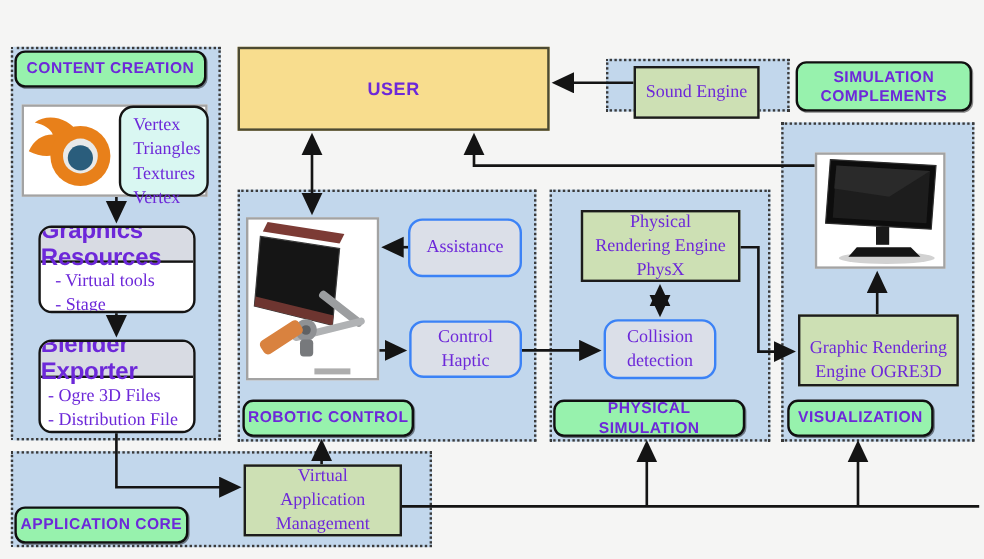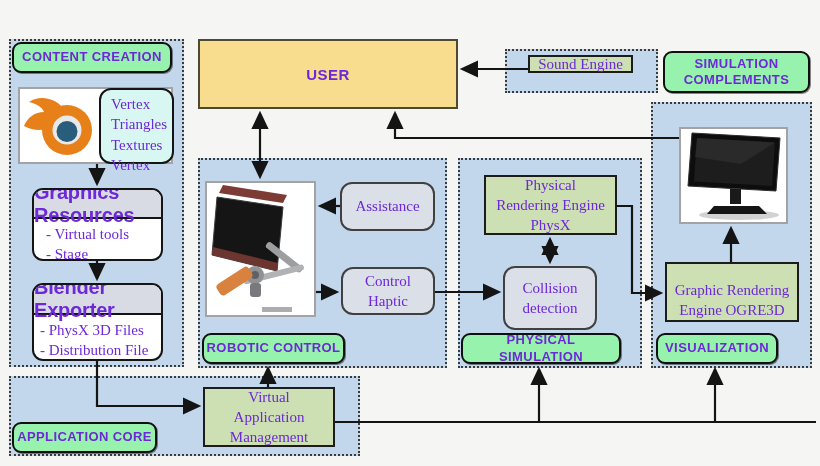--- a/index.html
+++ b/index.html
@@ -8,21 +8,21 @@
   .abs{position:absolute;box-sizing:border-box;}
   
   .region{background:#c2d7ec;border:2px dotted #3a3a3a;}
   
   .glabel{background:#97f2ad;border:2px solid #101010;border-radius:9px;
           display:flex;align-items:center;justify-content:center;text-align:center;
           font-weight:bold;font-size:13px;letter-spacing:.4px;line-height:1.25;
           box-shadow:1px 1px 0 rgba(0,0,0,.45);}
   
   .serif{font-family:"Liberation Serif",serif;font-size:15px;line-height:1.35;}
-  .graybox{background:#dbdfe8;border:2px solid #404040;border-radius:12px;
+  .graybox{background:#dbdfe8;border:2px solid #3b82f6;border-radius:12px;
            display:flex;align-items:center;justify-content:center;text-align:center;}
   .greenbox{background:#cde0b4;border:2px solid #1c1c1c;
             display:flex;align-items:center;justify-content:center;text-align:center;}
   .whitebox{background:#ffffff;border:2px solid #a3a3a3;}
   .userbox{background:#f8dd8e;border:2px solid #4c4a32;
            display:flex;align-items:center;justify-content:center;
            font-weight:bold;font-size:15px;letter-spacing:.5px;}
   .cyanbox{background:#d9f7f2;border:2px solid #141414;border-radius:12px;
            padding:4px 0 4px 10px;}
   .cyanbox span{display:block;}
@@ -88,21 +88,21 @@
       <span>VISUALIZATION</span>
     </div>
   <div class="abs glabel" style="left:12px;top:422px;width:145px;height:31px;">
       <span>APPLICATION CORE</span>
     </div>
 
   <div class="abs userbox" style="left:198px;top:39px;width:260px;height:70px;">
       <span>USER</span>
     </div>
 
-  <div class="abs greenbox serif" style="left:528px;top:55px;width:105px;height:18px;">
+  <div class="abs greenbox serif" style="left:528px;top:55px;width:105px;height:44px;">
       <span>Sound Engine</span>
     </div>
 
   <div class="abs whitebox" style="left:18px;top:87px;width:155px;height:77px;">
     <svg class="abs" style="left:2px;top:1px;" width="78" height="70" viewBox="0 0 78 70">
       <path d="M44,22 C36,8 18,4 7,12 C15,14 20,17 22,22 C13,22 6,27 2,36 C13,42 26,41 34,34 Z" fill="#e8801a"></path>
       <circle cx="45" cy="40" r="25" fill="#e8801a"></circle>
       <circle cx="45" cy="40" r="14.5" fill="#e9e9e9"></circle>
       <circle cx="45" cy="41.5" r="10.5" fill="#2a5d7c"></circle>
     </svg>
@@ -118,21 +118,21 @@
     <div class="hdr" style="height:27px;">Graphics Resources</div>
     <div class="bd serif">
       <span>- Virtual tools</span>
       <span>- Stage</span>
     </div>
   </div>
 
   <div class="abs stack" style="left:32px;top:283px;width:131px;height:78px;">
     <div class="hdr" style="height:28px;">Blender Exporter</div>
     <div class="bd serif" style="padding-left:6px;">
-      <span>- PhysX 3D Files</span>
+      <span>- Ogre 3D Files</span>
       <span>- Distribution File</span>
     </div>
   </div>
 
   <div class="abs whitebox" style="left:205px;top:181px;width:111px;height:136px;">
     <svg width="107" height="132" viewBox="0 0 107 132">
       <polygon points="12,10 76,20 80,12 16,2" fill="#7c3b35"></polygon>
       <polygon points="10,14 76,24 70,88 5,72" fill="#151515" stroke="#3c3c3c" stroke-width="1"></polygon>
       <polygon points="5,72 70,88 71,80 6,64" fill="#7c3b35" opacity="0.85"></polygon>
       <rect x="62" y="58" width="44" height="7" rx="3" fill="#9c9ea0" transform="rotate(38 62 58)"></rect>
@@ -148,21 +148,21 @@
   <div class="abs graybox serif" style="left:340px;top:182px;width:95px;height:49px;">
       <span>Assistance</span>
     </div>
   <div class="abs graybox serif" style="left:341px;top:267px;width:94px;height:48px;padding:0 8px;">
       <span>Control Haptic</span>
     </div>
 
   <div class="abs greenbox serif" style="left:484px;top:175px;width:133px;height:60px;padding:0 6px;">
       <span>Physical Rendering Engine PhysX</span>
     </div>
-  <div class="abs graybox serif" style="left:503px;top:266px;width:94px;height:64px;padding:0 10px;">
+  <div class="abs graybox serif" style="left:503px;top:266px;width:94px;height:50px;padding:0 10px;">
       <span>Collision detection</span>
     </div>
 
   <div class="abs whitebox" style="left:679px;top:127px;width:109px;height:97px;">
     <svg width="105" height="93" viewBox="0 0 105 93">
       <ellipse cx="58" cy="86" rx="40" ry="5" fill="#d2d2d2"></ellipse>
       <polygon points="11,4 99,9 95,62 7,57" fill="#0d0d0d" stroke="#2e2e2e" stroke-width="1"></polygon>
       <polygon points="16,9 94,13.5 91,57 13,52.5" fill="#1d1d1d"></polygon>
       <polygon points="16,9 94,13.5 60,35 14,28" fill="#343434" opacity="0.55"></polygon>
       <rect x="49" y="60" width="11" height="15" fill="#1a1a1a"></rect>

